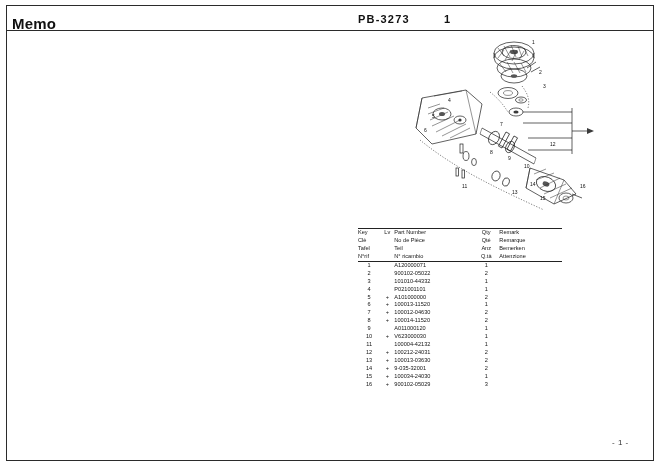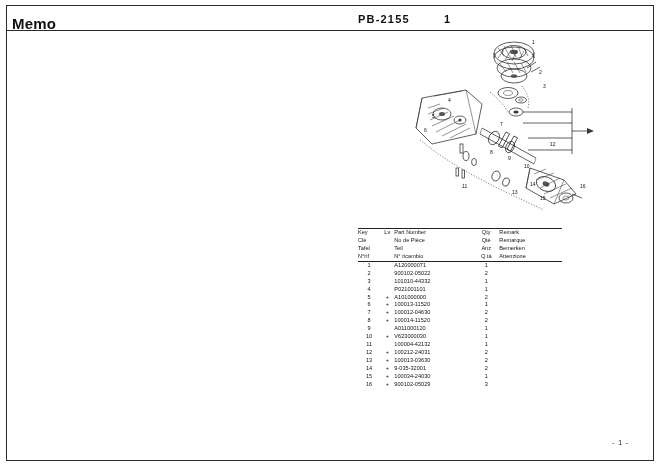--- a/index.html
+++ b/index.html
@@ -74,21 +74,21 @@
 </style>
 </head>
 <body>
 
 <div id="page">
 
   <div class="frame"></div>
 
   <div id="memo-title">Memo</div>
 
-  <div id="model-code">PB-2155</div>
+  <div id="model-code">PB-3273</div>
 
   <div id="sheet-no">1</div>
 
   <div class="hrule"></div>
 
   <div id="diagram">
     <svg width="200" height="195" viewBox="0 0 200 195">
 
       <g>
         <ellipse class="dl" cx="110" cy="25" rx="20" ry="11"></ellipse>

